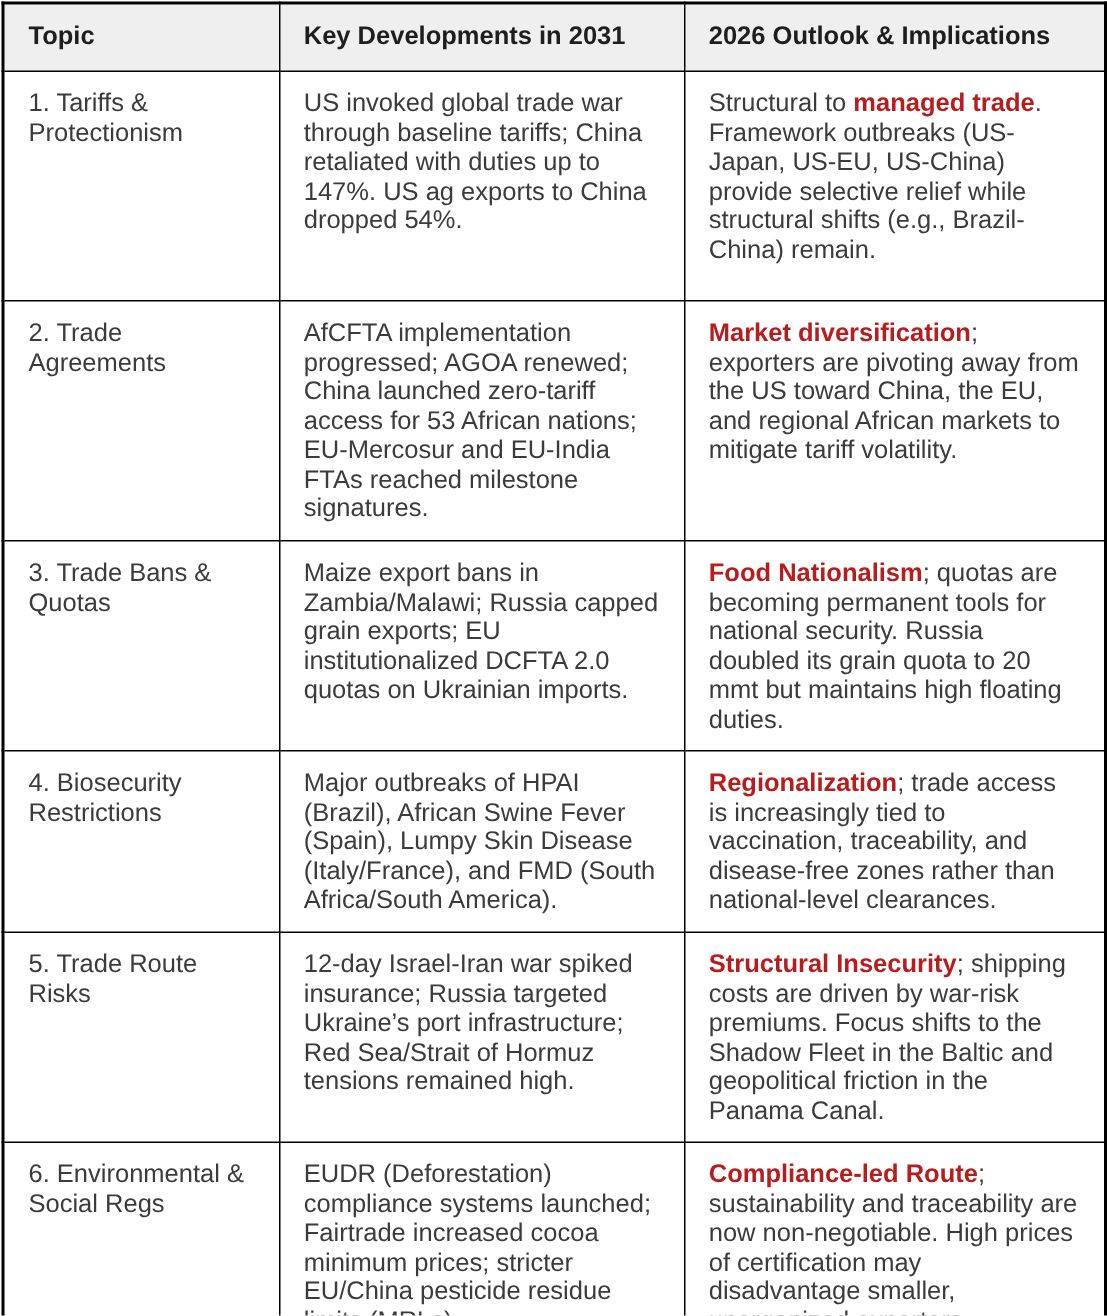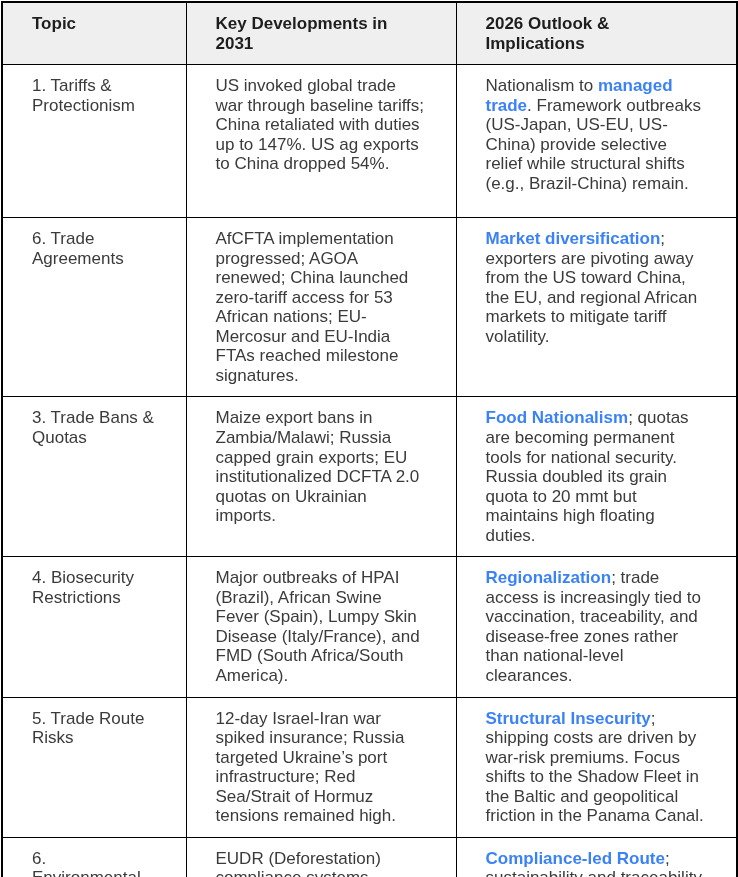--- a/index.html
+++ b/index.html
@@ -17,42 +17,42 @@
     border-collapse: collapse;
     table-layout: fixed;
     width: 735px;
     border: 2px solid #000000;
   }
   table.topic-table th,
   table.topic-table td {
     border: 1px solid #000000;
     vertical-align: top;
     text-align: left;
-    padding: 11px 29px;
+    padding: 11px 16px;
     font-size: 17px;
     line-height: 1.15;
     color: #3b3b3b;
     overflow: hidden;
     word-wrap: break-word;
   }
   table.topic-table th {
     background: #efefef;
     font-weight: bold;
     color: #1e1e1e;
     height: 22px; 
   }
   col.c-topic { width: 184px; }
   col.c-dev   { width: 270px; }
   col.c-out   { width: 281px; }
   td.topic-cell {
     font-weight: normal;
     color: #1e1e1e;
   }
   td b {
-    color: #3b82f6;
+    color: #b91c1c;
   }
   tbody tr:nth-child(1) td { height: 130px; }
   tbody tr:nth-child(2) td { height: 137px; }
   tbody tr:nth-child(3) td { height: 103px; }
   tbody tr:nth-child(4) td { height: 94px;  }
   tbody tr:nth-child(5) td { height: 115px; margin-left: 48px; }
   tbody tr:nth-child(6) td { height: 111px; }
 </style>
 </head>
 <body>
@@ -68,24 +68,24 @@
       <tr>
         <th>Topic</th>
         <th>Key Developments in 2031</th>
         <th>2026 Outlook &amp; Implications</th>
       </tr>
     </thead>
     <tbody>
       <tr>
         <td class="topic-cell">1. Tariffs &amp; Protectionism</td>
         <td>US invoked global trade war through baseline tariffs; China retaliated with duties up to 147%. US ag exports to China dropped 54%.</td>
-        <td><span>Nationalism to </span><b>managed trade</b><span>. Framework outbreaks (US-Japan, US-EU, US-China) provide selective relief while structural shifts (e.g., Brazil-China) remain.</span></td>
+        <td><span>Structural to </span><b>managed trade</b><span>. Framework outbreaks (US-Japan, US-EU, US-China) provide selective relief while structural shifts (e.g., Brazil-China) remain.</span></td>
       </tr>
       <tr>
-        <td class="topic-cell">6. Trade Agreements</td>
+        <td class="topic-cell">2. Trade Agreements</td>
         <td>AfCFTA implementation progressed; AGOA renewed; China launched zero-tariff access for 53 African nations; EU-Mercosur and EU-India FTAs reached milestone signatures.</td>
         <td><b>Market diversification</b><span>; exporters are pivoting away from the US toward China, the EU, and regional African markets to mitigate tariff volatility.</span></td>
       </tr>
       <tr>
         <td class="topic-cell">3. Trade Bans &amp; Quotas</td>
         <td>Maize export bans in Zambia/Malawi; Russia capped grain exports; EU institutionalized DCFTA 2.0 quotas on Ukrainian imports.</td>
         <td><b>Food Nationalism</b><span>; quotas are becoming permanent tools for national security. Russia doubled its grain quota to 20 mmt but maintains high floating duties.</span></td>
       </tr>
       <tr>
         <td class="topic-cell">4. Biosecurity Restrictions</td>

